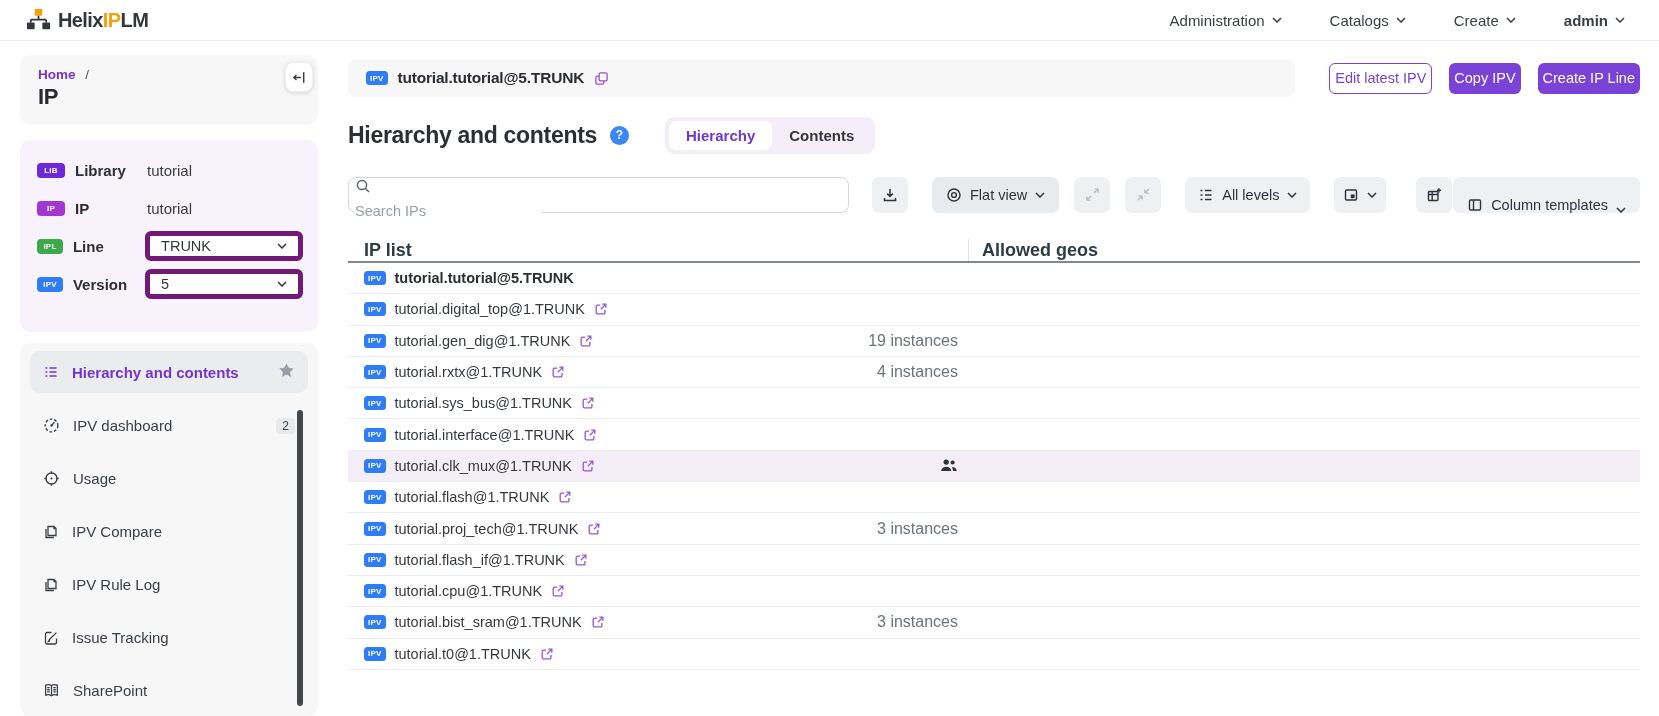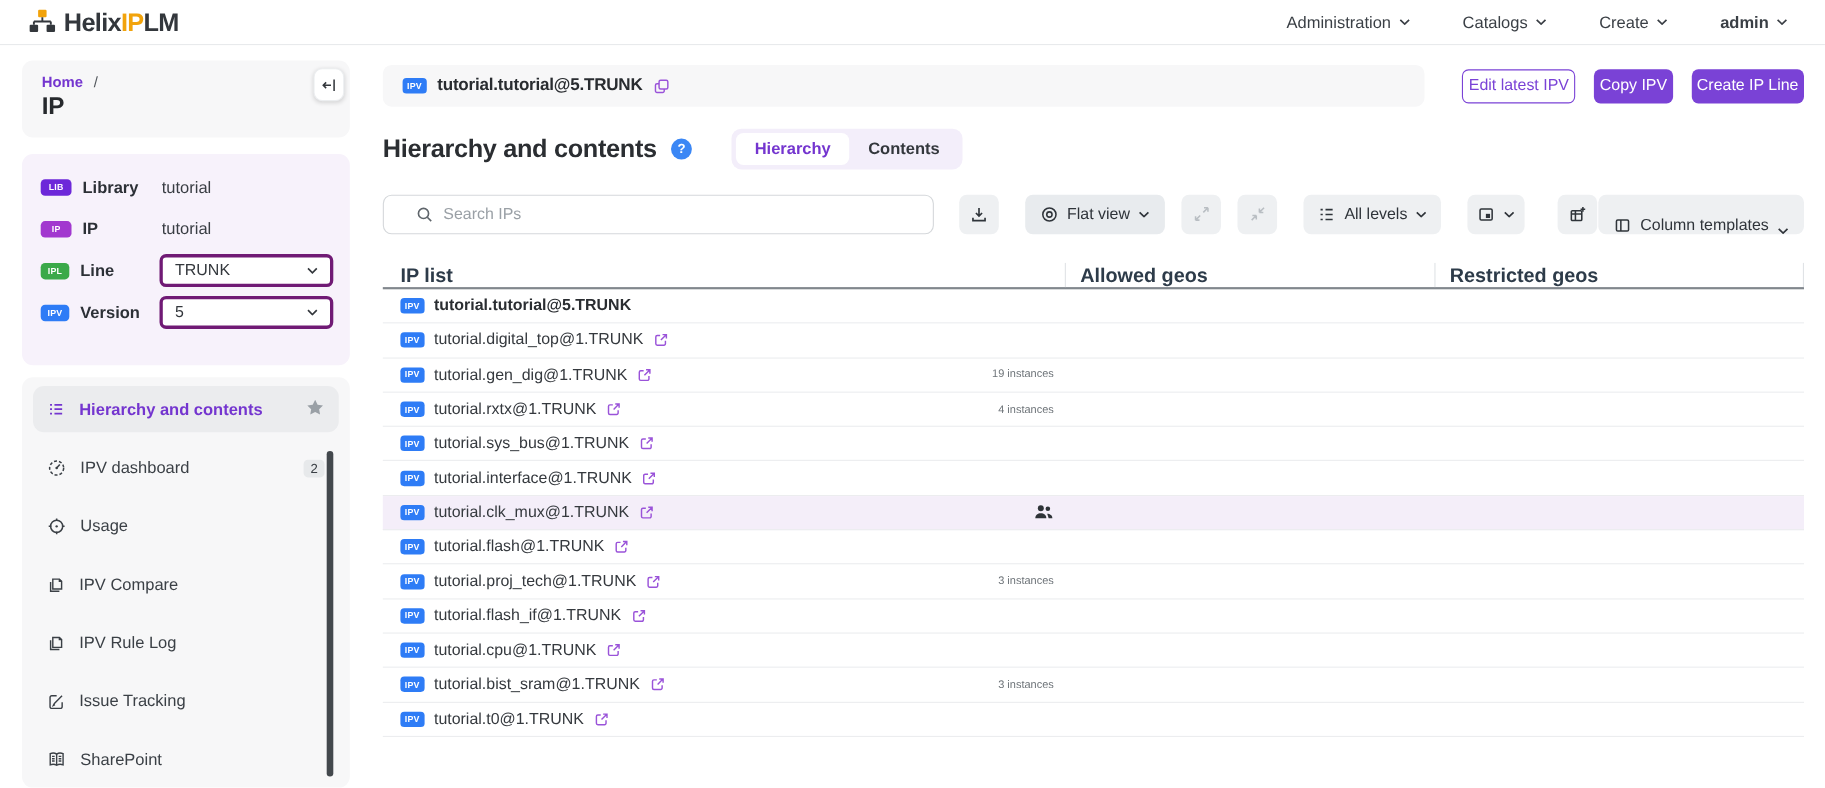--- a/index.html
+++ b/index.html
@@ -9,21 +9,21 @@
     --purple:#7a42d6; --purple-text:#7435cf; --card:#f7f7f8; --lav:#f7f2fb;
     --btn-gray:#eef0f2; --ink:#2f343a; --muted:#6d7378;
   }
   .icon{ display:inline-flex; align-items:center; justify-content:center; }
   .icon svg{ display:block; }
 
   
   .topbar{ position:absolute; top:0; left:0; width:1659px; height:41px;
     border-bottom:1px solid #e8eaec; display:flex; align-items:center; padding:0 34px 0 26px; }
   .logo{ display:flex; align-items:center; gap:7px; }
-  .logo-text{ font-size:23px; font-weight:800; letter-spacing:-0.6px; color:#33373c; }
+  .logo-text{ font-size:20px; font-weight:800; letter-spacing:-0.6px; color:#33373c; }
   .logo-text .accent{ color:#f2a30b; }
   .topnav{ margin-left:auto; display:flex; align-items:center; gap:48px; font-size:15px; color:#3a3f45;}
   .topnav-item{ display:flex; align-items:center; gap:7px; cursor:pointer; }
   .topnav-item.bold span{ font-weight:700; }
 
   
   .card{ position:absolute; left:20px; width:298px; border-radius:10px; background:var(--card); }
   .crumb-card{ top:55px; height:70px; padding:12px 18px; }
   .crumb{ font-size:13.5px; font-weight:700; }
   .crumb .home{ color:var(--purple-text); }
@@ -32,21 +32,21 @@
   .collapse-btn{ position:absolute; left:285px; top:62px; width:28px; height:30px; background:#fff;
     border:1px solid #eceef0; border-radius:8px; box-shadow:0 1px 4px rgba(0,0,0,.14);
     display:flex; align-items:center; justify-content:center; cursor:pointer; }
 
   .ctx-card{ top:140px; height:192px; background:var(--lav); padding:15px 15px 15px 17px; }
   .ctx-row{ display:flex; align-items:center; height:30px; margin-bottom:8px; }
   .ctx-badge{ width:28px; font-size:8px; font-weight:800; color:#fff; border-radius:4px;
     padding:3px 0; text-align:center; letter-spacing:.2px; }
   .ctx-label{ font-size:15px; font-weight:700; color:#2c3036; margin-left:10px; width:66px; }
   .ctx-value{ font-size:15px; color:#393d43; margin-left:6px; }
-  .ctx-select{ margin-left:11px; width:168px; height:30px; background:#fff; border:3px solid #701a75;
+  .ctx-select{ margin-left:11px; width:168px; height:30px; background:#fff; border:5px solid #701a75;
     border-radius:6px; display:flex; align-items:center; padding:0 11px; font-size:14.5px; color:#33373c;
     cursor:pointer; }
   .ctx-select .chev{ margin-left:auto; }
 
   .nav-card{ top:343px; height:373px; padding:8px 10px; }
   .nav-item{ height:53px; display:flex; align-items:center; gap:13px; padding:0 13px;
     font-size:15px; color:#3b4046; cursor:pointer; border-radius:10px; }
   .nav-item.active{ height:42px; background:#ebecee; margin-bottom:6px; color:var(--purple-text); font-weight:700; }
   .nav-item .trail{ margin-left:auto; }
   .nav-badge{ background:#e7e9eb; border-radius:4px; font-size:12px; color:#3b4046; padding:1px 6px; }
@@ -69,21 +69,21 @@
   .title-row{ position:absolute; left:348px; top:115px; width:1292px; height:40px; display:flex; align-items:center; }
   .section-title{ font-size:23px; font-weight:800; color:#2b2e32; letter-spacing:-0.3px; }
   .help-dot{ width:19px; height:19px; border-radius:50%; background:#3b87f5; color:#fff; font-size:12px;
     font-weight:800; display:flex; align-items:center; justify-content:center; margin-left:13px; cursor:pointer;}
   .tabs{ margin-left:36px; background:#f3eefa; border-radius:9px; padding:4px; display:flex; }
   .tab{ padding:6px 17px; border-radius:7px; font-size:15px; font-weight:700; color:#33373c; cursor:pointer;}
   .tab.active{ background:#fff; color:var(--purple-text); }
 
   .toolbar{ position:absolute; left:348px; top:176px; width:1292px; height:37px; display:flex; align-items:center;}
   .search-box{ width:501px; height:36px; border:1px solid #d5d8db; border-radius:8px; background:#fff;
-    display:flex; align-items:center; gap:9px; padding:0 29px; }
+    display:flex; align-items:flex-start; gap:9px; padding:0 6px;flex-direction:column; }
   .search-box input{ border:none; outline:none; flex:1; font-size:14.5px; font-family:inherit; color:#33373c;}
   .search-box input::placeholder{ color:#9aa0a6; }
   .tbtn{ height:36px; background:var(--btn-gray); border:none; border-radius:7px; display:flex;
     align-items:center; justify-content:center; gap:8px; font-size:14.5px; font-family:inherit;
     color:var(--ink); cursor:pointer; padding:0 10px; }
   .tbtn.iconbtn{ width:36px; padding:0; }
   .tbtn.darker{ background:#e8ebee; }
   .tbtn.disabled{ cursor:default; }
   .ml23{margin-left:23px;} .ml24{margin-left:24px;} .ml15{margin-left:15px;} .ml30{margin-left:30px;}
   .mlauto{margin-left:auto;align-items:flex-end;}
@@ -95,21 +95,21 @@
   .hc{ display:flex; align-items:center; }
   .c1{ width:620px; padding-left:16px; }
   .c2,.c3{ width:336px; padding-left:13px; border-left:1px solid #e0e3e6; }
   .c3{ border-right:1px solid #e0e3e6; }
   .grow{ display:flex; align-items:center; height:31.3px; border-bottom:1px solid #ecedef; }
   .grow.highlight{ background:#f4eef9; }
   .grow .c1{ display:flex; align-items:center; gap:9px; border:none; }
   .grow .c2,.grow .c3{ border:none; }
   .row-name{ font-size:14.5px; color:#35393e; }
   .row-name.bold{ font-weight:800; color:#2a2d31; }
-  .right-slot{ margin-left:auto; padding-right:10px; font-size:10px; color:var(--muted);
+  .right-slot{ margin-left:auto; padding-right:10px; font-size:16px; color:var(--muted);
     display:flex; align-items:center; }
 </style>
 </head>
 <body>
 
 <header class="topbar">
   <div class="logo">
     <span class="icon">
       <svg width="25" height="25" viewBox="0 0 26 26">
         <rect x="9" y="1" width="8" height="7" rx="1" fill="#f2a30b"></rect>
@@ -420,21 +420,20 @@
           <path d="M1 1l4 4 4-4"></path>
         </svg>
     </span>
   </button>
 </div>
 
 <div class="grid">
   <div class="ghead">
     <div class="hc c1">IP list</div>
     <div class="hc c2">Allowed geos</div>
-    <div class="hc c3">Restricted geos</div>
   </div>
   <div id="rows">
   <div class="grow">
     <div class="c1">
       <span class="chip">IPV</span>
       <span class="row-name bold">tutorial.tutorial@5.TRUNK</span>
 
       <span class="right-slot">
         
         

